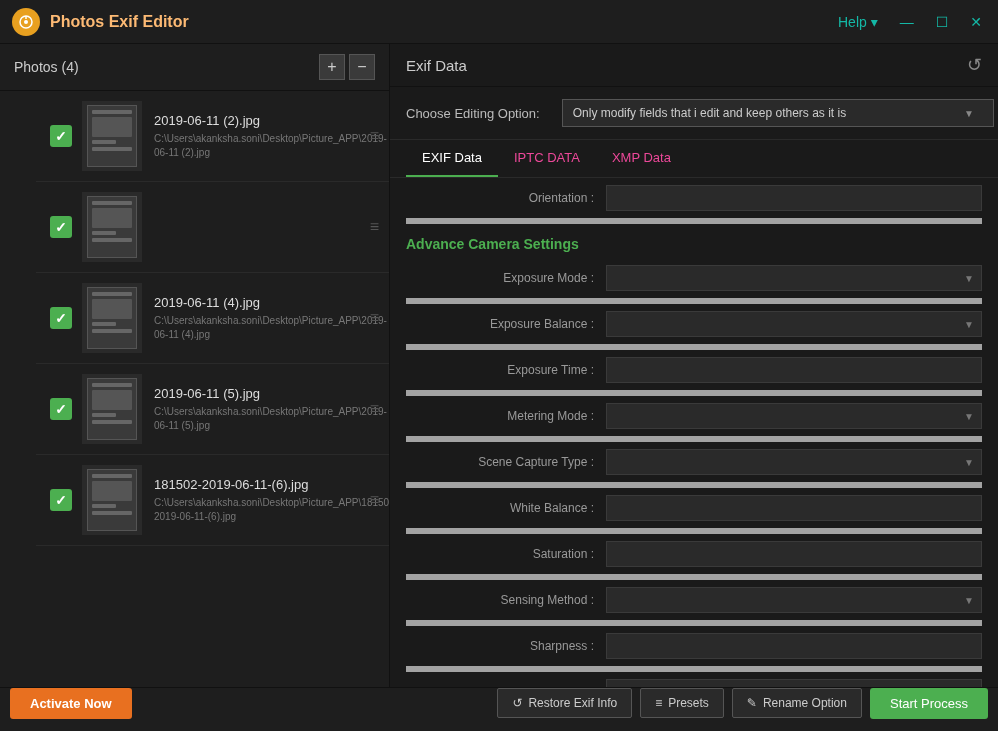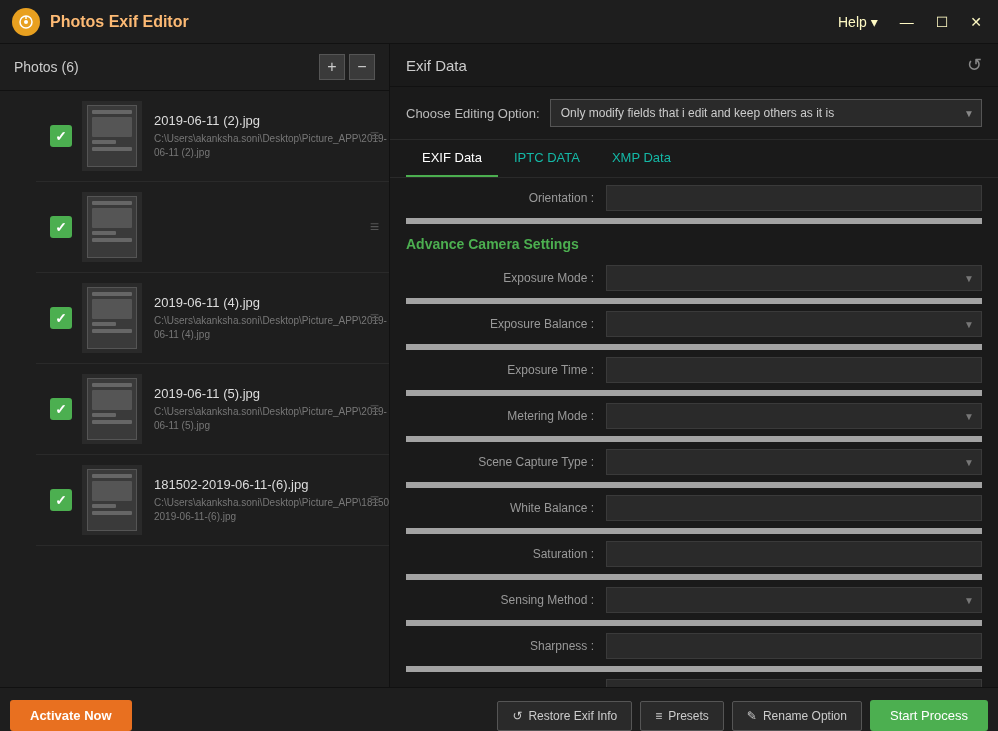--- a/index.html
+++ b/index.html
@@ -24,21 +24,21 @@
     #app-logo {
       width: 28px; height: 28px;
       background: #e8a020;
       border-radius: 50%;
       display: flex; align-items: center; justify-content: center;
       margin-right: 10px;
     }
     #app-logo svg { width: 16px; height: 16px; fill: white; }
     #app-title { font-size: 16px; font-weight: bold; color: #fdba74; flex: 1; }
     #window-controls { display: flex; gap: 14px; align-items: center; }
-    .win-btn { color: #fef9c3; font-size: 14px; cursor: pointer; background: none; border: none; padding: 0 4px; }
+    .win-btn { color: #14b8a6; font-size: 14px; cursor: pointer; background: none; border: none; padding: 0 4px; }
 
     
     #main-layout {
       display: flex;
       height: calc(731px - 44px - 44px);
     }
 
     
     #left-panel {
       width: 390px;
@@ -143,20 +143,21 @@
       flex: 1;
       background: #2a2a2a;
       border: 1px solid #555;
       color: #ccc;
       padding: 6px 10px;
       font-size: 12px;
       cursor: pointer;
       appearance: none;
       -webkit-appearance: none;
       position: relative;
+      margin-left: 12px;
     }
     .select-wrapper { flex: 1; position: relative; }
     .select-wrapper::after {
       content: '▼';
       position: absolute; right: 8px; top: 50%; transform: translateY(-50%);
       color: #888; font-size: 10px; pointer-events: none;
     }
     .select-wrapper select {
       width: 100%;
       background: #2a2a2a;
@@ -171,21 +172,21 @@
 
     
     #tabs-bar {
       display: flex;
       border-bottom: 1px solid #2a2a2a;
       padding: 0 16px;
     }
     .tab-btn {
       padding: 10px 16px;
       font-size: 13px;
-      color: #14b8a6;
+      color: #ec4899;
       cursor: pointer;
       border-bottom: 2px solid transparent;
       background: none;
       border-top: none;
       border-left: none;
       border-right: none;
     }
     .tab-btn.active {
       color: #fff;
       border-bottom: 2px solid #4caf50;
@@ -251,21 +252,21 @@
       color: #4caf50;
       font-weight: bold;
     }
 
     
     #bottom-bar {
       height: 44px;
       background: #1e1e1e;
       border-top: 1px solid #111;
       display: flex;
-      align-items: flex-end;
+      align-items: flex-start;
       padding: 0 10px;
       gap: 8px;
     }
     #activate-btn {
       background: #e87020;
       color: white;
       border: none;
       padding: 8px 20px;
       font-size: 13px;
       font-weight: bold;
@@ -320,21 +321,21 @@
     <button class="win-btn">—</button>
     <button class="win-btn">☐</button>
     <button class="win-btn">✕</button>
   </div>
 </div>
 
 <div id="main-layout">
 
   <div id="left-panel">
     <div id="photos-header">
-      <span id="photos-title">Photos (6)</span>
+      <span id="photos-title">Photos (4)</span>
       <button class="header-btn">+</button>
       <button class="header-btn">−</button>
     </div>
     <div id="photos-list">
 
     <div class="photo-item">
           <div class="photo-checkbox"></div>
           <div class="photo-thumb">
             <div class="photo-thumb-inner">
     <div class="thumb-line"></div>

